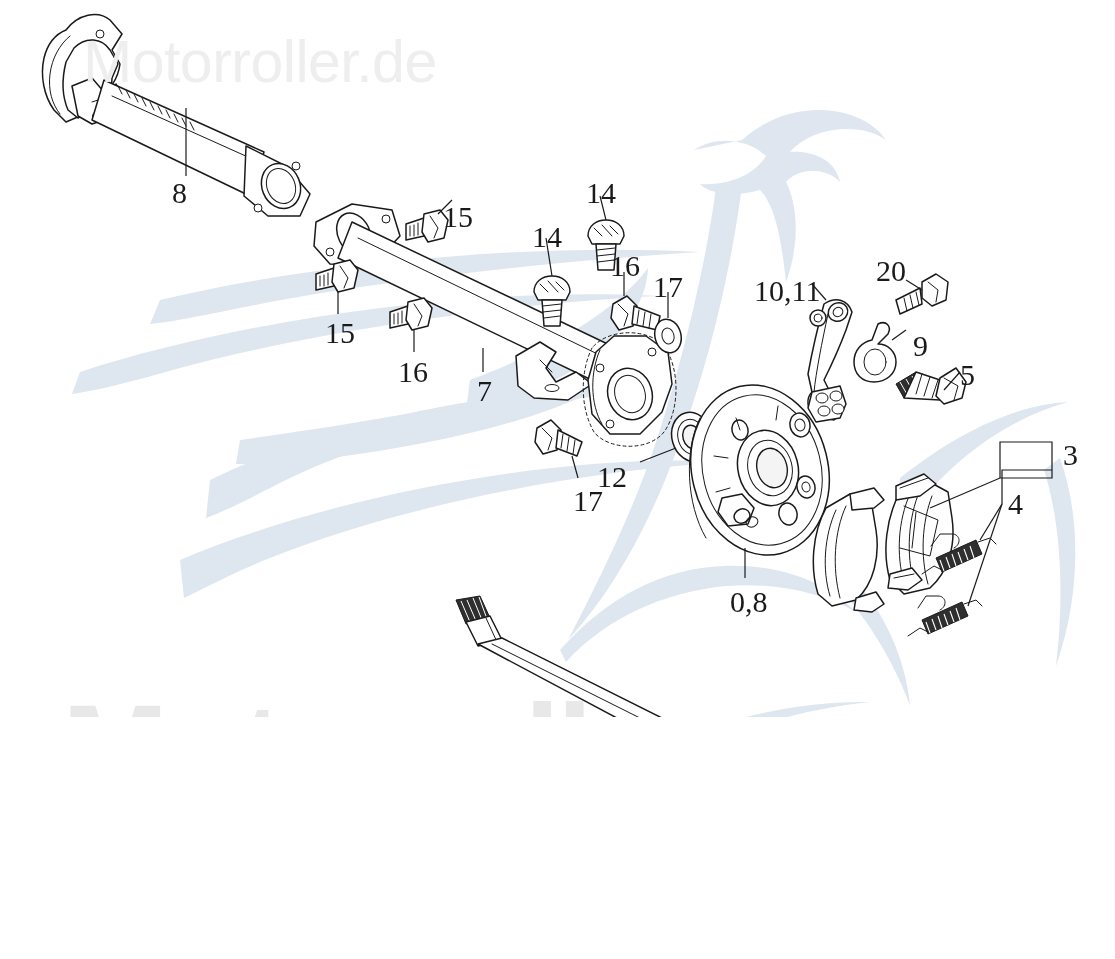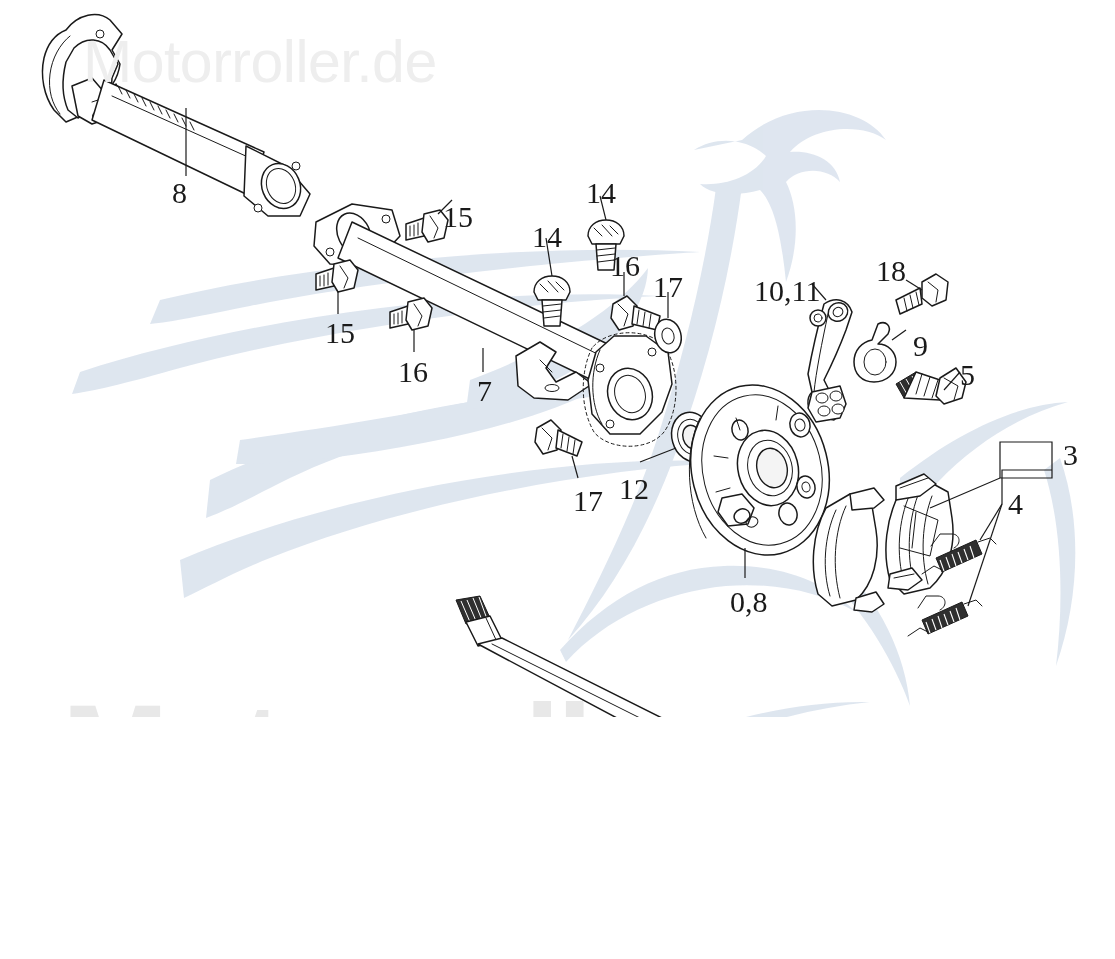--- a/index.html
+++ b/index.html
@@ -509,23 +509,23 @@
       <div class="callout" style="left: 172px; top: 178px;">8</div>
       <div class="callout" style="left: 443px; top: 202px;">15</div>
       <div class="callout" style="left: 325px; top: 318px;">15</div>
       <div class="callout" style="left: 398px; top: 357px;">16</div>
       <div class="callout" style="left: 610px; top: 251px;">16</div>
       <div class="callout" style="left: 586px; top: 178px;">14</div>
       <div class="callout" style="left: 532px; top: 222px;">14</div>
       <div class="callout" style="left: 653px; top: 272px;">17</div>
       <div class="callout" style="left: 573px; top: 486px;">17</div>
       <div class="callout" style="left: 477px; top: 376px;">7</div>
-      <div class="callout" style="left: 619px; top: 462px; margin-top: 12px;">12</div>
+      <div class="callout" style="left: 597px; top: 462px;">12</div>
       <div class="callout" style="left: 754px; top: 276px;">10,11</div>
-      <div class="callout" style="left: 876px; top: 256px;">18</div>
+      <div class="callout" style="left: 876px; top: 256px;">20</div>
       <div class="callout" style="left: 913px; top: 331px;">9</div>
       <div class="callout" style="left: 960px; top: 360px;">5</div>
       <div class="callout" style="left: 1063px; top: 440px;">3</div>
       <div class="callout" style="left: 1008px; top: 489px;">4</div>
       <div class="callout" style="left: 730px; top: 587px;">0,8</div>
       <div class="callout" style="left: 651px; top: 778px;">6</div>
     </div>
 
 </div>
 

